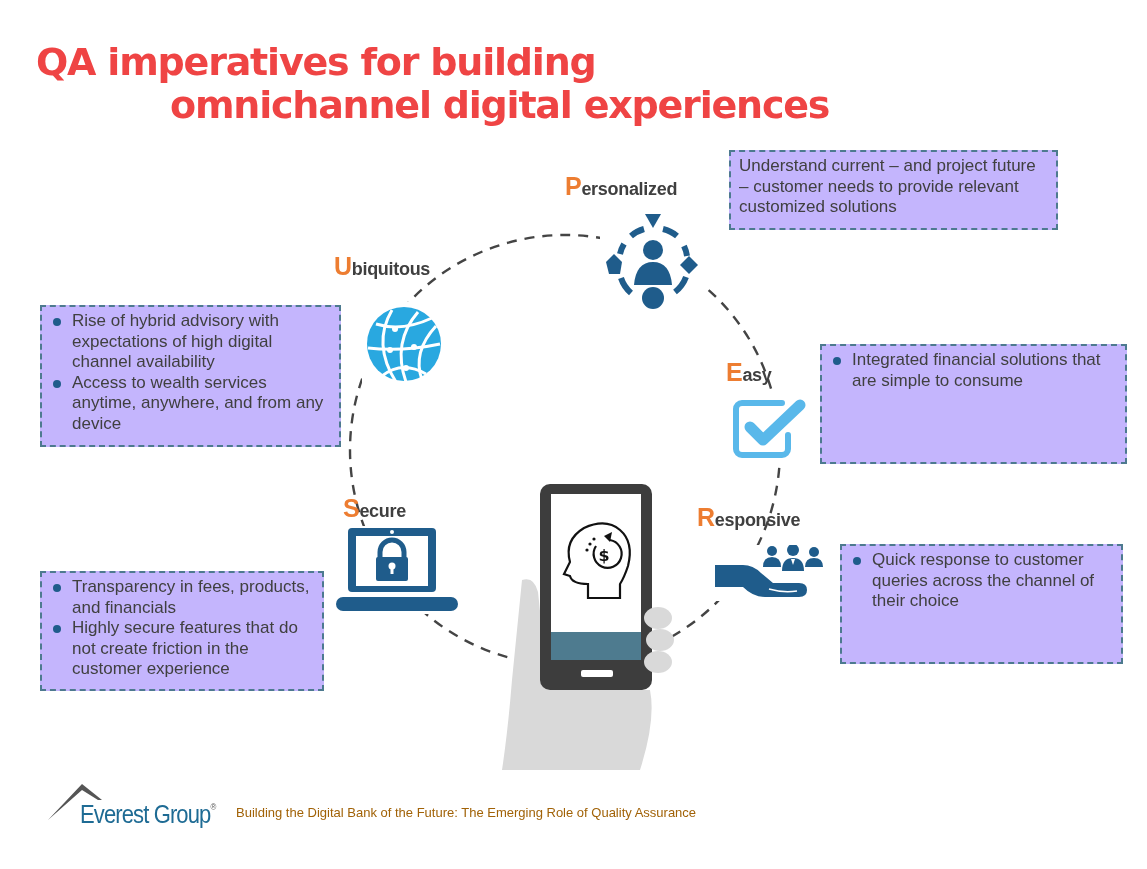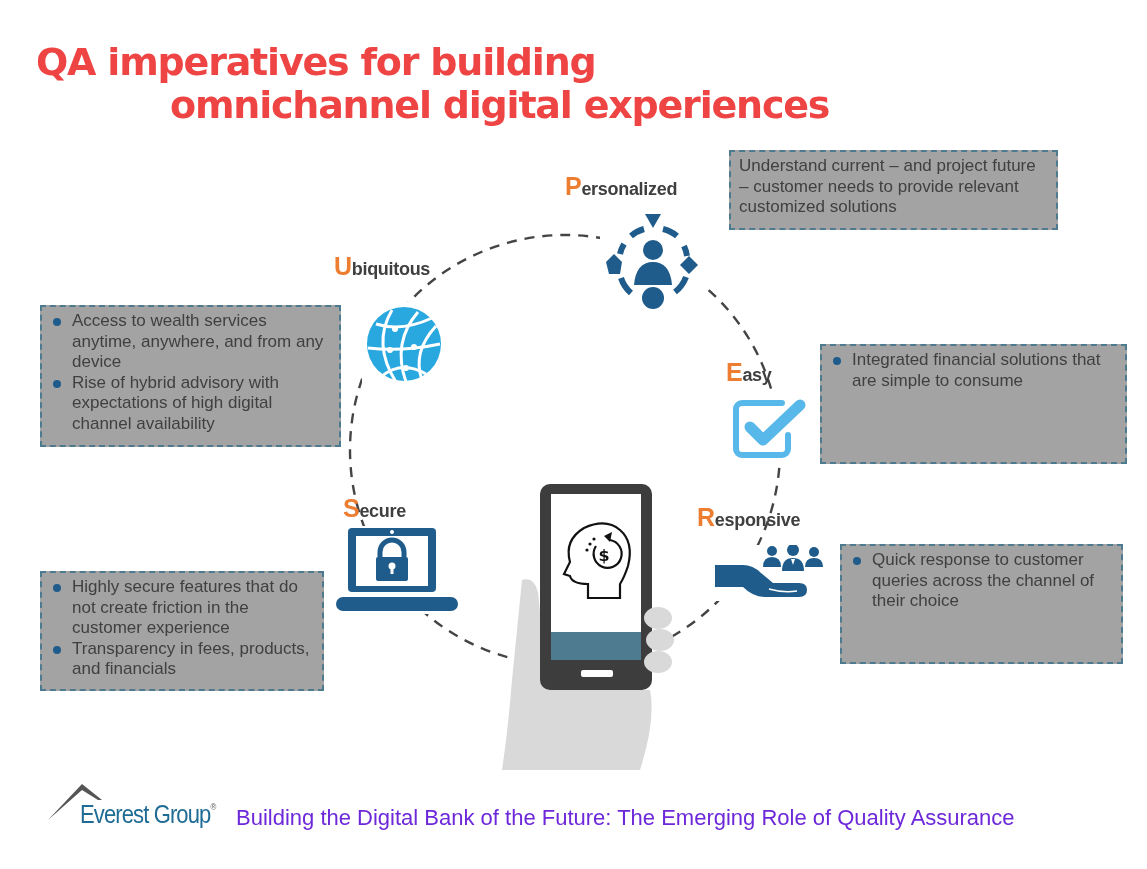--- a/index.html
+++ b/index.html
@@ -8,31 +8,31 @@
 
   .title { position: absolute; font-family: "DejaVu Sans", sans-serif; font-weight: bold; color: #ef4444; font-size: 38px; letter-spacing: -1.2px; line-height: 44px; }
   .title.l1 { left: 36px; top: 40px; }
   .title.l2 { left: 170px; top: 83px; text-align: center; }
 
   .ring { position: absolute; left: 0; top: 0; width: 1147px; height: 869px; pointer-events: none; }
 
   .pillar-label { position: absolute; font-family: Liberation Sans, sans-serif; font-weight: bold; font-size: 18px; color: #3f3f3f; letter-spacing: -0.3px; white-space: nowrap; }
   .pillar-label .initial { color: #ed7d31; font-size: 25px; }
 
-  .box { position: absolute; border: 2px dashed #4d7a8f; background: #a3a3a3; padding: 4px 8px 4px 8px; font-size: 17px; line-height: 20.5px; color: #404040; }
+  .box { position: absolute; border: 2px dashed #4d7a8f; background: #c4b5fd; padding: 4px 8px 4px 8px; font-size: 17px; line-height: 20.5px; color: #404040; }
   .box ul { list-style: none; }
   .box li { position: relative; padding-left: 22px; }
   .box li::before { content: ""; position: absolute; left: 3px; top: 7px; width: 8px; height: 8px; border-radius: 50%; background: #1f5c8b; }
 
   .icon { position: absolute; }
 
   .footer-logo { position: absolute; left: 46px; top: 782px; }
   .footer-brand { position: absolute; left: 80px; top: 800px; font-family: "Liberation Sans", sans-serif; font-size: 25px; color: #1e6b94; letter-spacing: -1px; transform: scaleX(0.88); transform-origin: left; }
   .footer-brand sup { font-size: 9px; color: #555; vertical-align: top; position: relative; top: 2px; }
-  .footer-caption { position: absolute; left: 236px; top: 805px; font-size: 22px; color: #6d28d9; }
+  .footer-caption { position: absolute; left: 236px; top: 805px; font-size: 13px; color: #a16207; }
 </style>
 </head>
 <body>
 
 <div class="title l1">QA imperatives for building</div>
 <div class="title l2">omnichannel digital experiences</div>
 
 <svg class="ring" viewBox="0 0 1147 869">
   <circle cx="565" cy="450" r="215" fill="none" stroke="#444" stroke-width="2.4" stroke-dasharray="10 8"></circle>
 </svg>
@@ -78,22 +78,22 @@
   </g>
   <g fill="#fff">
     <circle cx="33" cy="27" r="3"></circle>
       <circle cx="28" cy="48" r="3"></circle>
       <circle cx="52" cy="45" r="3"></circle>
       <circle cx="44" cy="66" r="3"></circle>
   </g>
 </svg>
 <div class="box" style="left:40px; top:305px; width:301px; height:142px;">
   <ul>
+    <li>Rise of hybrid advisory with expectations of high digital channel availability</li>
     <li>Access to wealth services anytime, anywhere, and from any device</li>
-    <li>Rise of hybrid advisory with expectations of high digital channel availability</li>
   </ul>
 </div>
 
 <div class="pillar-label" style="left:726px; top:358px;text-align:center;">
   <span class="initial">E</span><span>asy</span>
 </div>
 <svg class="icon" style="left:730px; top:395px;" width="76" height="66" viewBox="0 0 76 66">
   <rect width="76" height="66" fill="#fff"></rect>
   <path d="M52 8 H12 A6 6 0 0 0 6 14 V54 A6 6 0 0 0 12 60 H52 A6 6 0 0 0 58 54 V40" fill="none" stroke="#59b8ea" stroke-width="6" stroke-linecap="round"></path>
   <path d="M20 32 L33 45 L70 10" fill="none" stroke="#59b8ea" stroke-width="11" stroke-linecap="round" stroke-linejoin="round"></path>
@@ -113,22 +113,22 @@
   <rect x="22" y="10" width="72" height="50" fill="#fff"></rect>
   <circle cx="58" cy="6" r="2" fill="#fff"></circle>
   <path d="M46 32 V26 A12 12 0 0 1 70 26 V32" fill="none" stroke="#1f5c8b" stroke-width="5"></path>
   <rect x="42" y="31" width="32" height="24" rx="2" fill="#1f5c8b"></rect>
   <circle cx="58" cy="40" r="3.5" fill="#fff"></circle>
   <rect x="56.5" y="41" width="3" height="7" fill="#fff"></rect>
   <rect x="2" y="71" width="122" height="14" rx="7" fill="#1f5c8b"></rect>
 </svg>
 <div class="box" style="left:40px; top:571px; width:284px; height:120px;">
   <ul>
+    <li>Transparency in fees, products, and financials</li>
     <li>Highly secure features that do not create friction in the customer experience</li>
-    <li>Transparency in fees, products, and financials</li>
   </ul>
 </div>
 
 <div class="pillar-label" style="left:697px; top:503px;">
   <span class="initial">R</span><span>esponsive</span>
 </div>
 <svg class="icon" style="left:713px; top:545px;" width="118" height="56" viewBox="0 0 118 56">
   <rect width="118" height="56" fill="#fff"></rect>
 
   <g fill="#1f5c8b">

